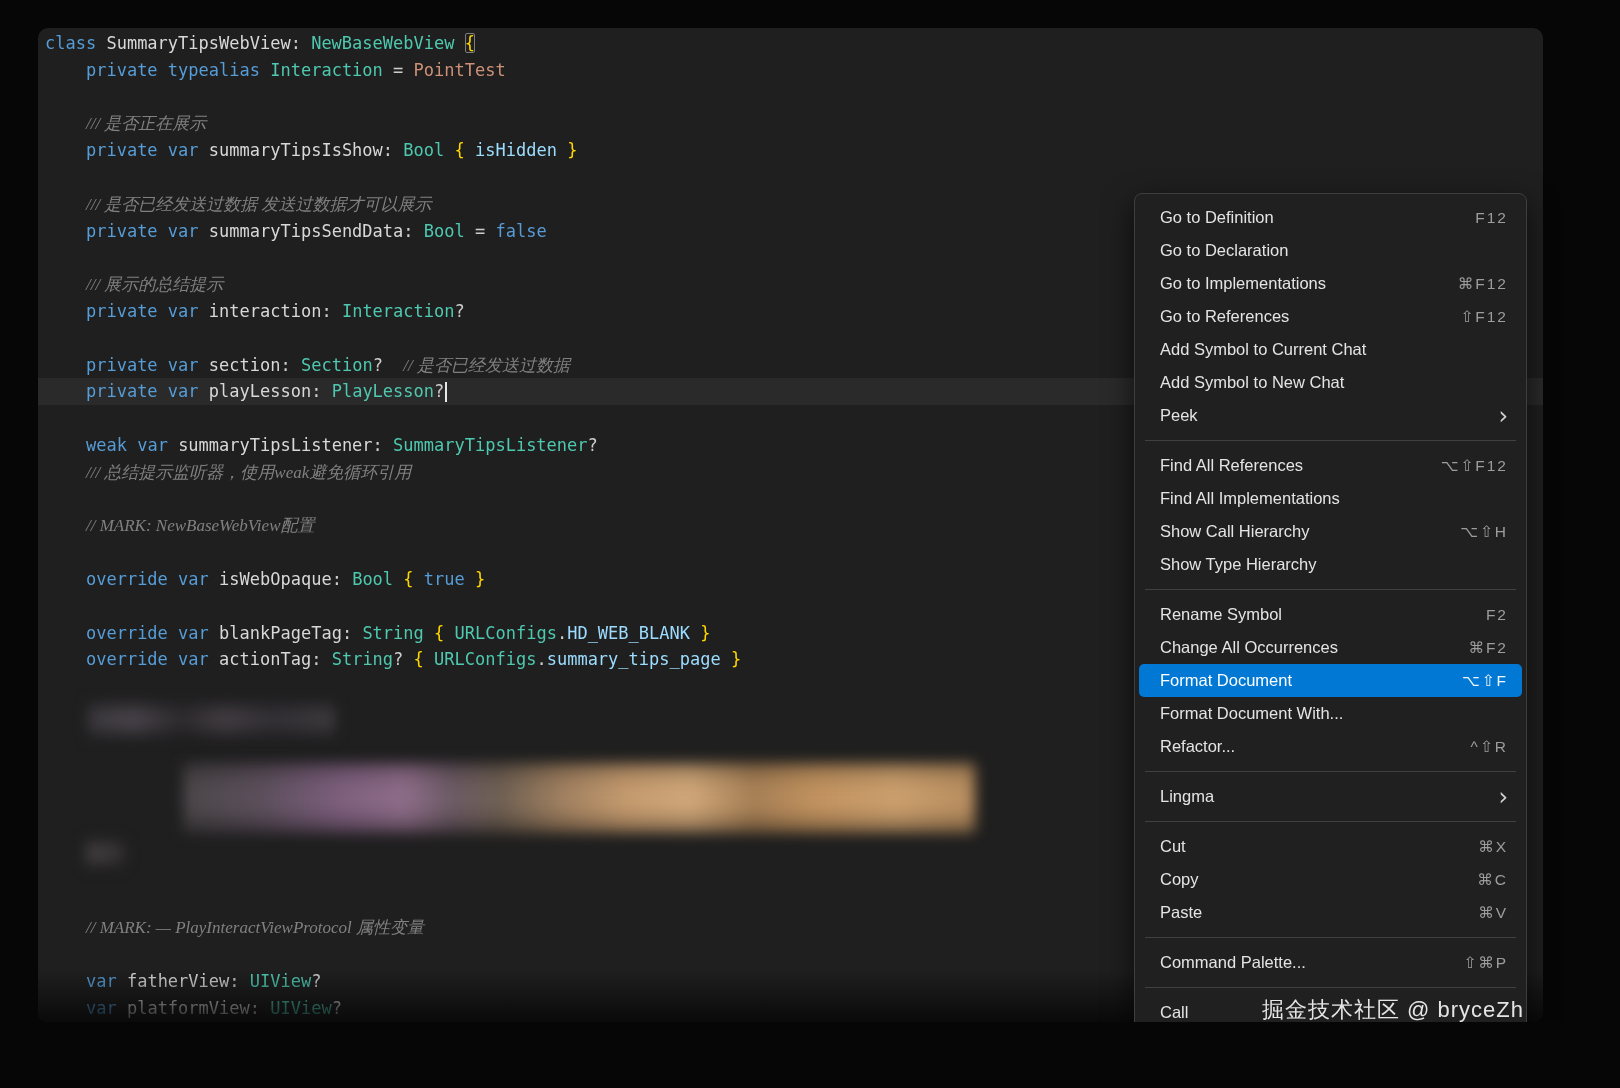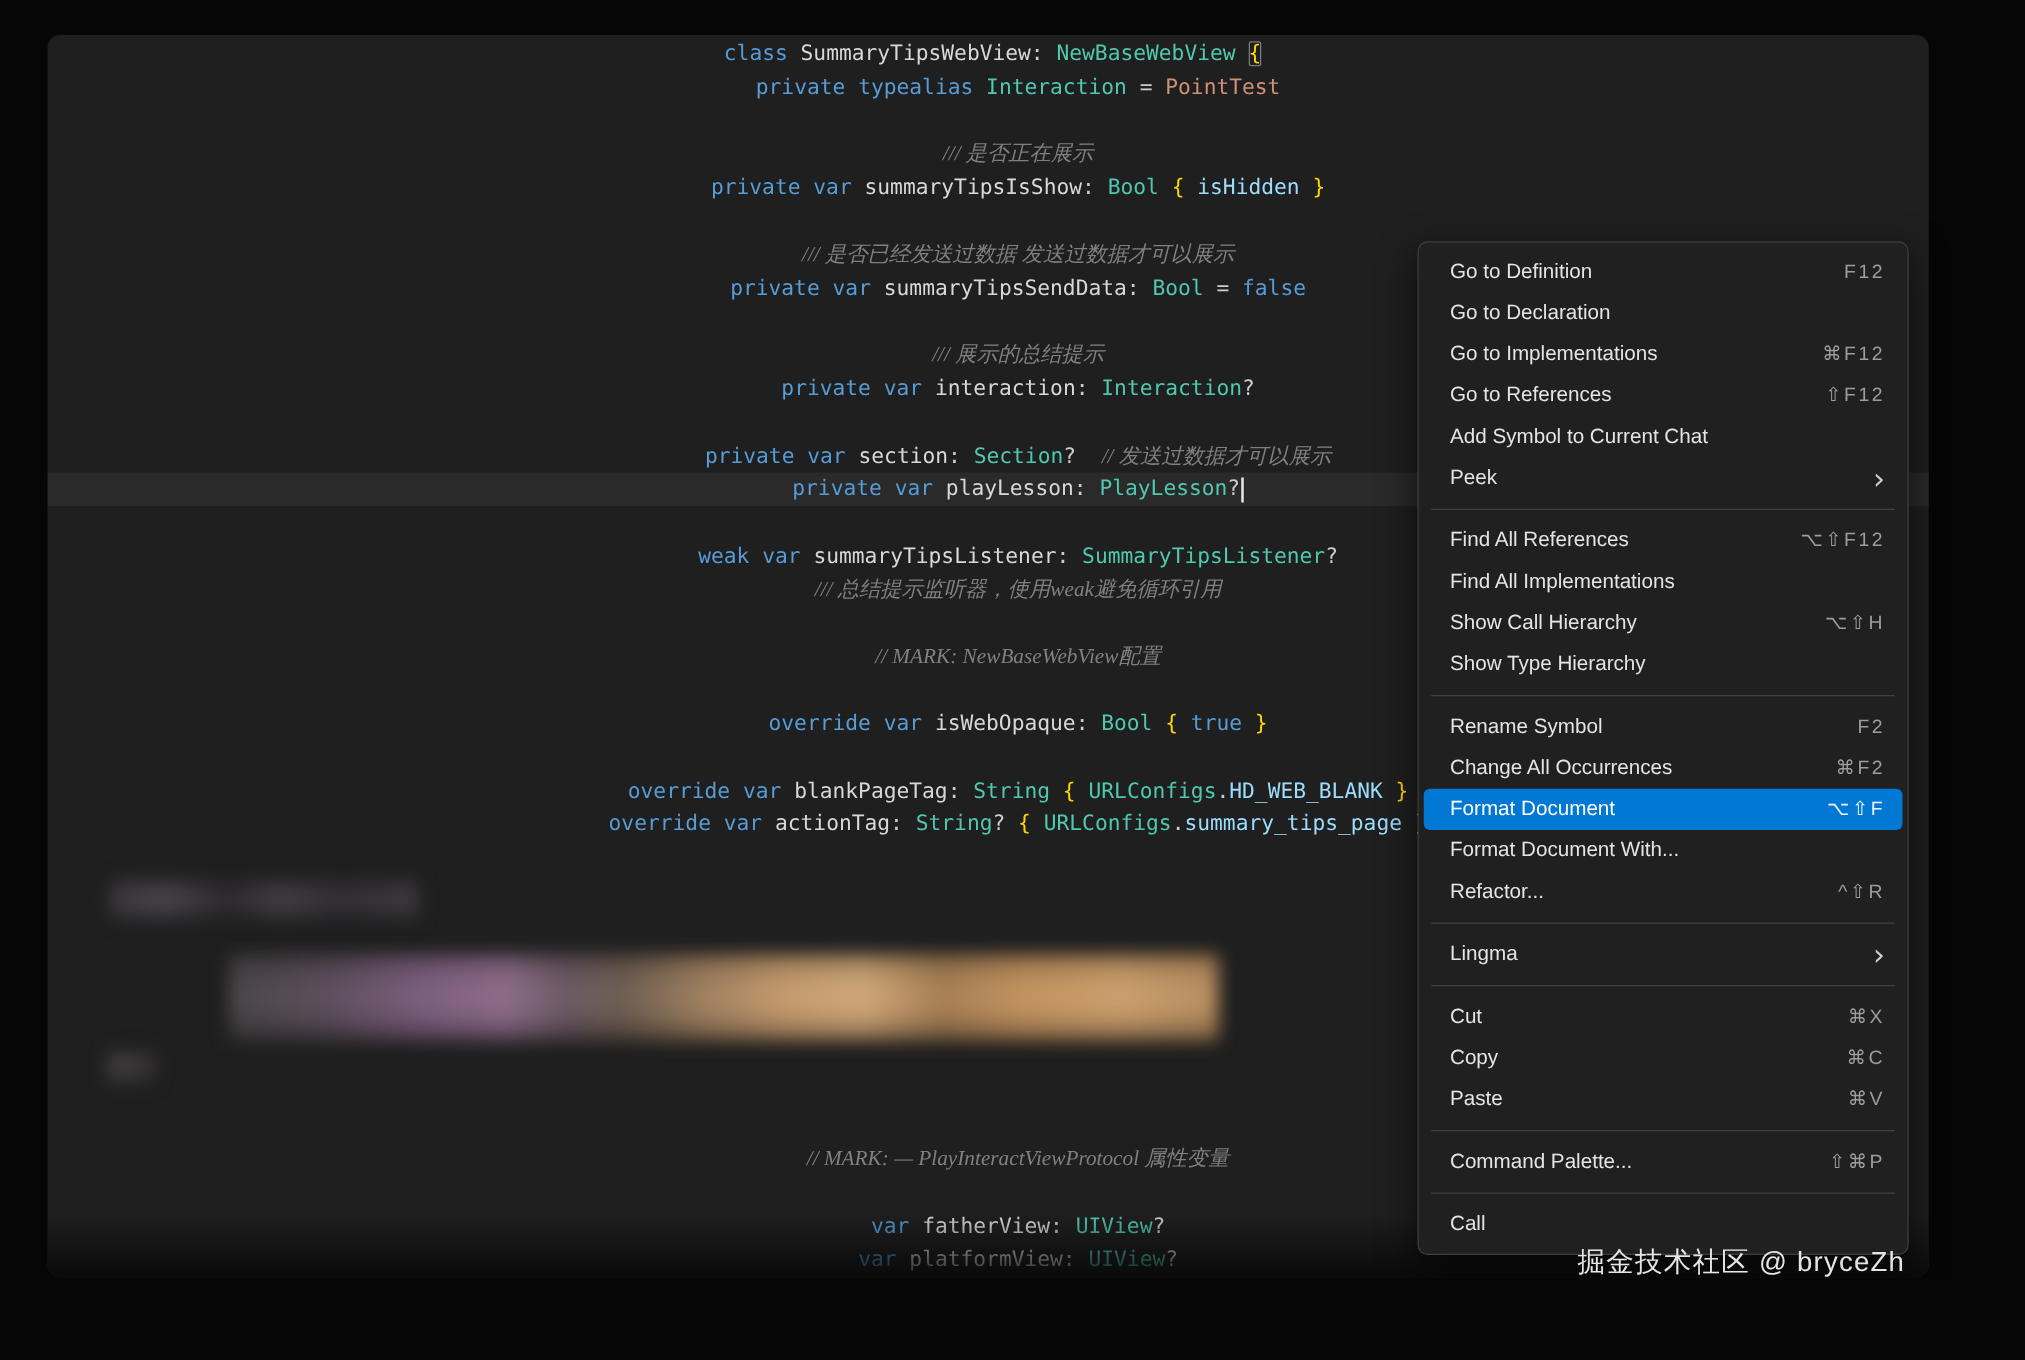--- a/index.html
+++ b/index.html
@@ -1,21 +1,21 @@
 <!DOCTYPE html>
 <html style="--editor-bg: #1f1f1f; --current-line: #2a2a2a; --menu-bg: #202021; --menu-border: #3e3e3e; --selection: #0078d4; --kw: #569cd6; --type: #4ec9b0; --decl: #d8d8d8; --member: #9cdcfe; --plain: #cccccc; --comment: #808080; --orange: #ce9178; --brace: #ffd700;"><head>
 <meta charset="utf-8">
 <style>
   * { margin:0; padding:0; box-sizing:border-box; }
   html,body { width:1620px; height:1088px; background:#060606; overflow:hidden; }
   body { position:relative; font-family:"Liberation Sans","DejaVu Sans",sans-serif; }
 
   
   .editor { position:absolute; left:38px; top:28px; width:1505px; height:994px;
-            background:var(--editor-bg,#1f1f1f); border-radius:10px; overflow:hidden;text-align:center; }
+            background:var(--editor-bg,#1f1f1f); border-radius:10px; overflow:hidden; }
   .code { position:absolute; left:0; top:2px; width:100%; z-index:3;
           font-family:"DejaVu Sans Mono","Liberation Mono",monospace;
           font-size:17px; }
   .line { height:26.8px; line-height:26.8px; white-space:pre; padding-left:7px; }
   .line.current { background:var(--current-line,#2a2a2a); }
   .tok.kw      { color:var(--kw,#569cd6); }
   .tok.type    { color:var(--type,#4ec9b0); }
   .tok.decl    { color:var(--decl,#d8d8d8); }
   .tok.member  { color:var(--member,#9cdcfe); }
   .tok.plain   { color:var(--plain,#cccccc); }
@@ -70,21 +70,21 @@
       <div class="line"></div>
       <div class="line"><span class="tok plain">    </span><span class="tok comment">/// 是否正在展示</span></div>
       <div class="line"><span class="tok plain">    </span><span class="tok kw">private</span><span class="tok plain"> </span><span class="tok kw">var</span><span class="tok plain"> </span><span class="tok decl">summaryTipsIsShow</span><span class="tok plain">: </span><span class="tok type">Bool</span><span class="tok plain"> </span><span class="tok brace">{</span><span class="tok plain"> </span><span class="tok member">isHidden</span><span class="tok plain"> </span><span class="tok brace">}</span></div>
       <div class="line"></div>
       <div class="line"><span class="tok plain">    </span><span class="tok comment">/// 是否已经发送过数据 发送过数据才可以展示</span></div>
       <div class="line"><span class="tok plain">    </span><span class="tok kw">private</span><span class="tok plain"> </span><span class="tok kw">var</span><span class="tok plain"> </span><span class="tok decl">summaryTipsSendData</span><span class="tok plain">: </span><span class="tok type">Bool</span><span class="tok plain"> = </span><span class="tok kw">false</span></div>
       <div class="line"></div>
       <div class="line"><span class="tok plain">    </span><span class="tok comment">/// 展示的总结提示</span></div>
       <div class="line"><span class="tok plain">    </span><span class="tok kw">private</span><span class="tok plain"> </span><span class="tok kw">var</span><span class="tok plain"> </span><span class="tok decl">interaction</span><span class="tok plain">: </span><span class="tok type">Interaction</span><span class="tok plain">?</span></div>
       <div class="line"></div>
-      <div class="line"><span class="tok plain">    </span><span class="tok kw">private</span><span class="tok plain"> </span><span class="tok kw">var</span><span class="tok plain"> </span><span class="tok decl">section</span><span class="tok plain">: </span><span class="tok type">Section</span><span class="tok plain">?  </span><span class="tok comment">// 发送过数据才可以展示</span></div>
+      <div class="line"><span class="tok plain">    </span><span class="tok kw">private</span><span class="tok plain"> </span><span class="tok kw">var</span><span class="tok plain"> </span><span class="tok decl">section</span><span class="tok plain">: </span><span class="tok type">Section</span><span class="tok plain">?  </span><span class="tok comment">// 是否已经发送过数据</span></div>
       <div class="line current"><span class="tok plain">    </span><span class="tok kw">private</span><span class="tok plain"> </span><span class="tok kw">var</span><span class="tok plain"> </span><span class="tok decl">playLesson</span><span class="tok plain">: </span><span class="tok type">PlayLesson</span><span class="tok plain">?</span><span class="cursor"></span></div>
       <div class="line"></div>
       <div class="line"><span class="tok plain">    </span><span class="tok kw">weak</span><span class="tok plain"> </span><span class="tok kw">var</span><span class="tok plain"> </span><span class="tok decl">summaryTipsListener</span><span class="tok plain">: </span><span class="tok type">SummaryTipsListener</span><span class="tok plain">?</span></div>
       <div class="line"><span class="tok plain">    </span><span class="tok comment">/// 总结提示监听器，使用weak避免循环引用</span></div>
       <div class="line"></div>
       <div class="line"><span class="tok plain">    </span><span class="tok comment">// MARK: NewBaseWebView配置</span></div>
       <div class="line"></div>
       <div class="line"><span class="tok plain">    </span><span class="tok kw">override</span><span class="tok plain"> </span><span class="tok kw">var</span><span class="tok plain"> </span><span class="tok decl">isWebOpaque</span><span class="tok plain">: </span><span class="tok type">Bool</span><span class="tok plain"> </span><span class="tok brace">{</span><span class="tok plain"> </span><span class="tok kw">true</span><span class="tok plain"> </span><span class="tok brace">}</span></div>
       <div class="line"></div>
       <div class="line"><span class="tok plain">    </span><span class="tok kw">override</span><span class="tok plain"> </span><span class="tok kw">var</span><span class="tok plain"> </span><span class="tok decl">blankPageTag</span><span class="tok plain">: </span><span class="tok type">String</span><span class="tok plain"> </span><span class="tok brace">{</span><span class="tok plain"> </span><span class="tok type">URLConfigs</span><span class="tok plain">.</span><span class="tok member">HD_WEB_BLANK</span><span class="tok plain"> </span><span class="tok brace">}</span></div>
@@ -117,20 +117,23 @@
     <div class="menu-item">
       <span class="menu-label">Go to Implementations</span>
       <span class="menu-shortcut">⌘F12</span>
     </div>
     <div class="menu-item">
       <span class="menu-label">Go to References</span>
       <span class="menu-shortcut">⇧F12</span>
     </div>
     <div class="menu-item">
       <span class="menu-label">Add Symbol to Current Chat</span>
+    </div>
+    <div class="menu-item">
+      <span class="menu-label">Add Symbol to New Chat</span>
     </div>
     <div class="menu-item">
       <span class="menu-label">Peek</span>
       <span class="menu-chevron">›</span>
     </div>
     <div class="menu-sep"></div>
     <div class="menu-item">
       <span class="menu-label">Find All References</span>
       <span class="menu-shortcut">⌥⇧F12</span>
     </div>

